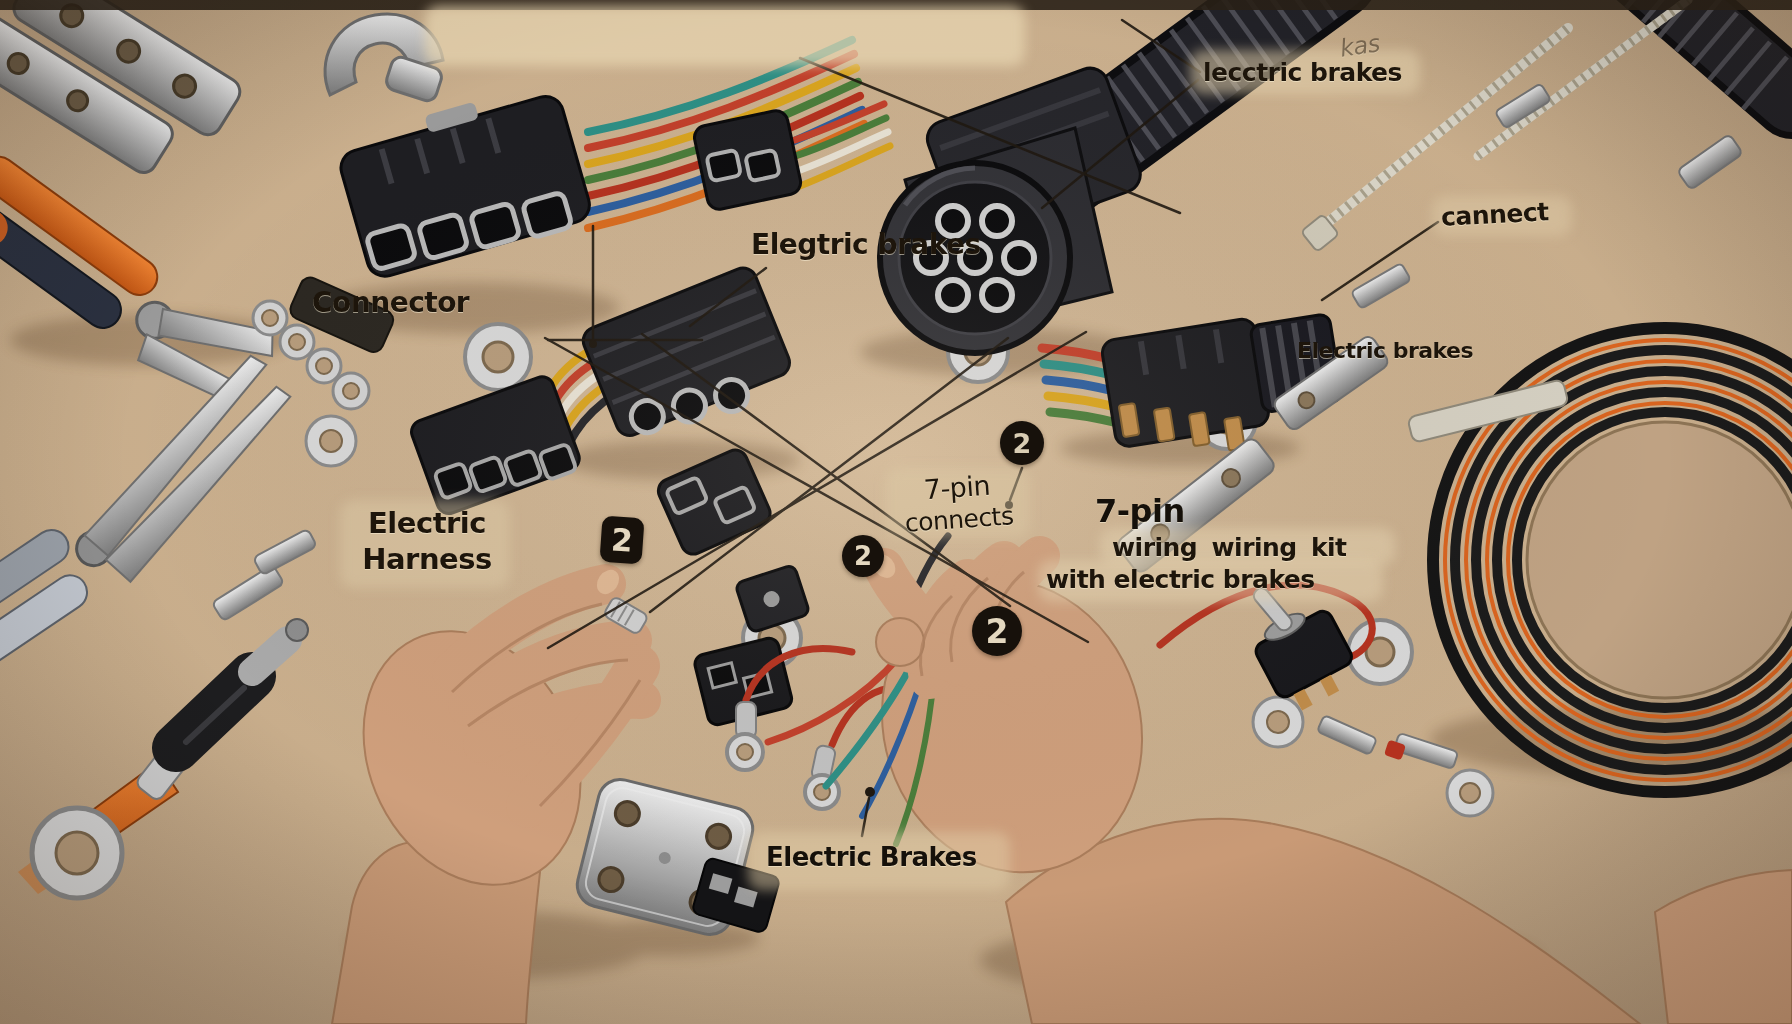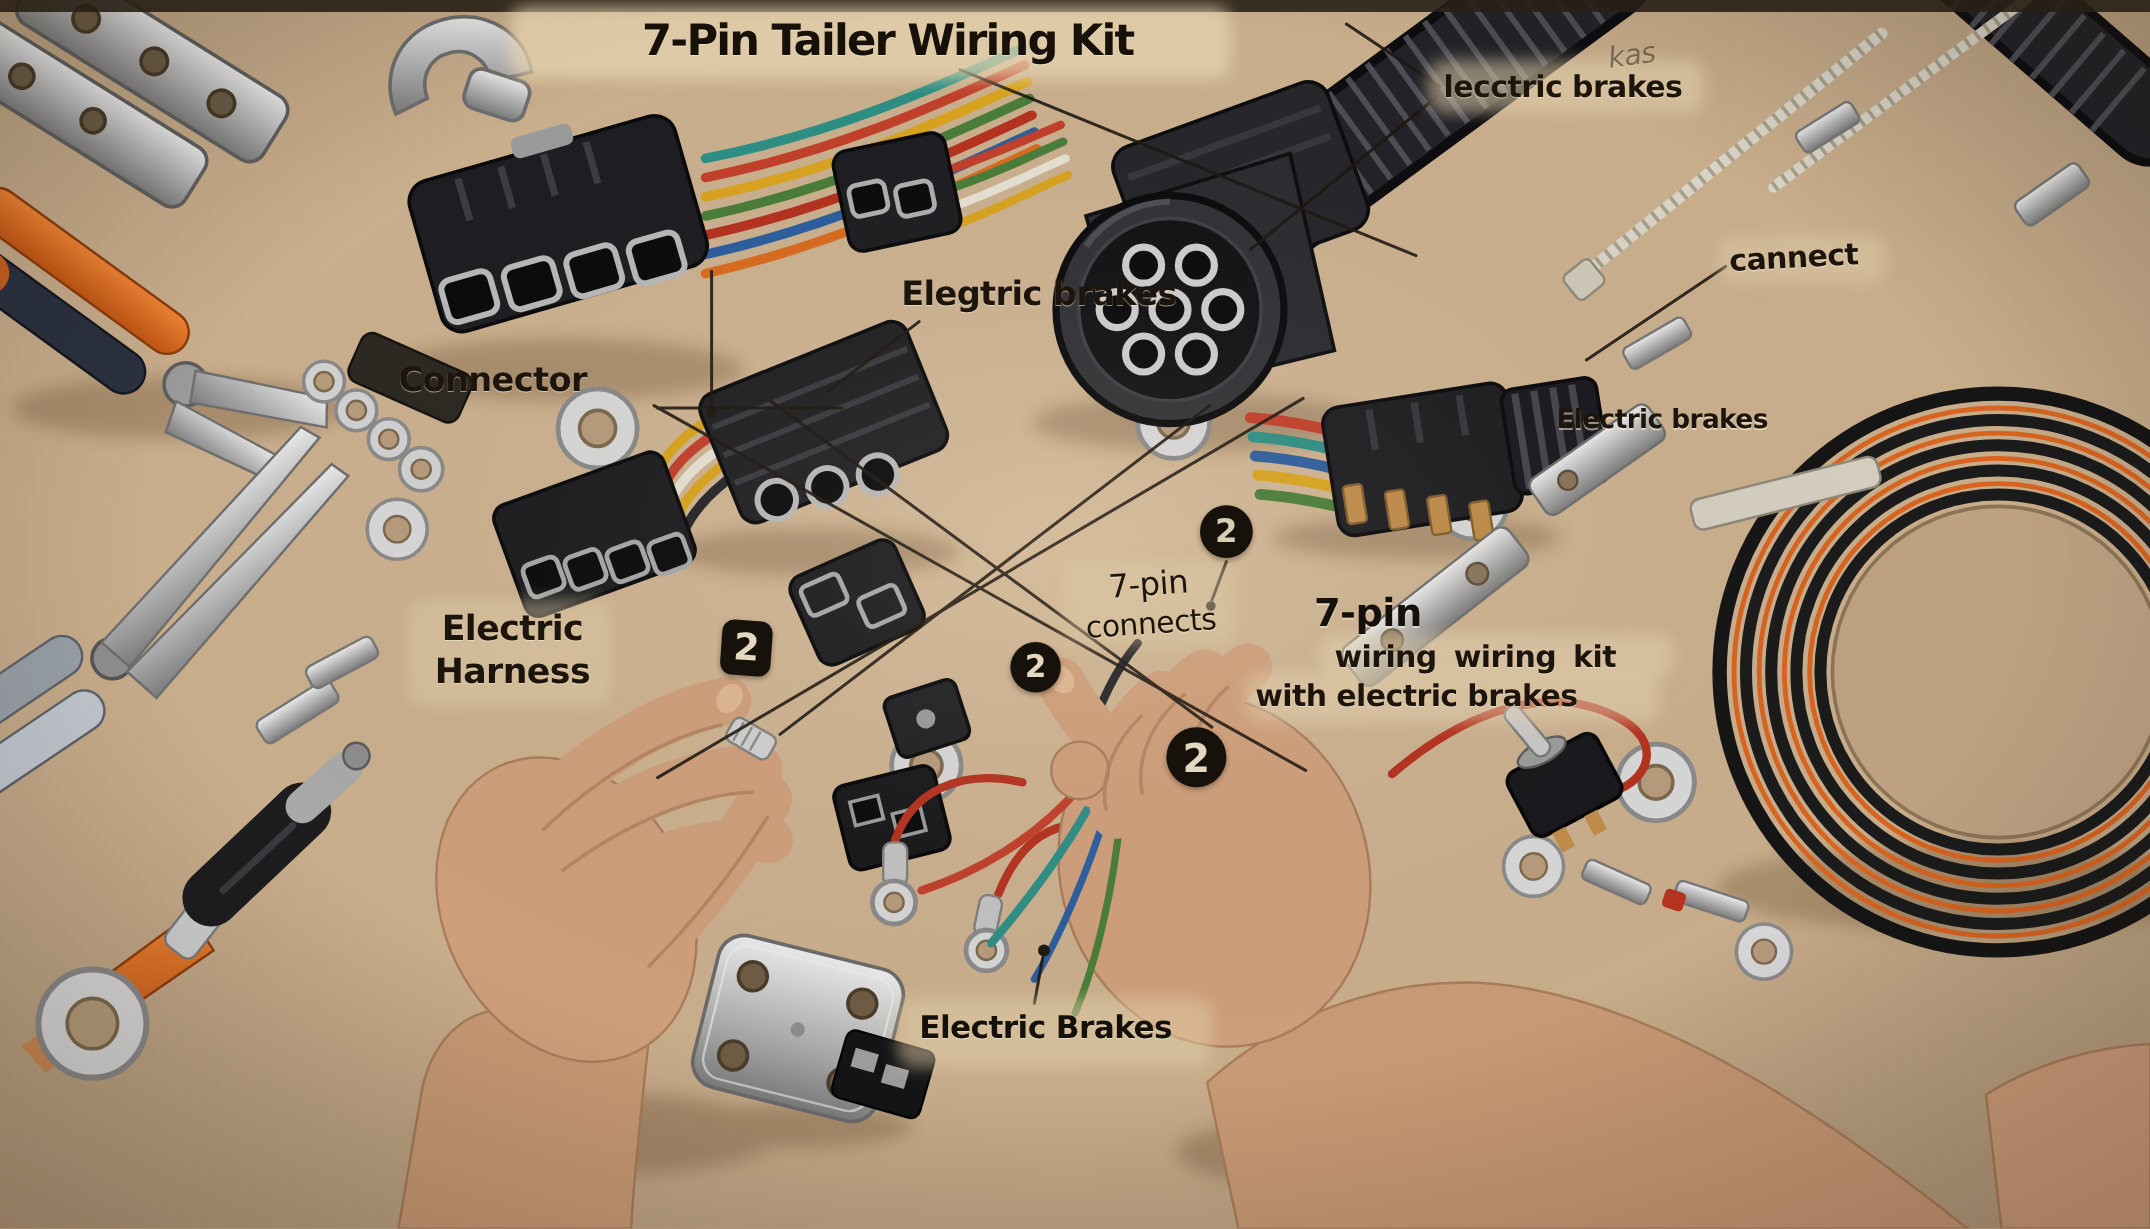--- a/index.html
+++ b/index.html
@@ -467,29 +467,28 @@
 
 <div class="patch" style="left:425px;top:6px;width:600px;height:60px;background:rgba(232,214,178,.72);"></div>
 <div class="patch" style="left:1190px;top:50px;width:230px;height:44px;background:rgba(226,208,172,.55);"></div>
 <div class="patch" style="left:1432px;top:196px;width:140px;height:40px;background:rgba(222,202,165,.5);"></div>
 <div class="patch" style="left:340px;top:500px;width:170px;height:88px;background:rgba(222,204,168,.45);"></div>
 <div class="patch" style="left:885px;top:468px;width:145px;height:70px;background:rgba(222,204,168,.4);"></div>
 <div class="patch" style="left:1100px;top:528px;width:295px;height:38px;background:rgba(228,210,175,.5);"></div>
 <div class="patch" style="left:1038px;top:560px;width:345px;height:42px;background:rgba(228,210,175,.5);"></div>
 <div class="patch" style="left:748px;top:832px;width:262px;height:58px;background:rgba(226,206,168,.5);"></div>
 
-<div class="label" style="left:535px;top:14px;font-size:36px;letter-spacing:-1.5px;color:#181109;">7-Pin Tailer Wiring Kit</div>
 
 <div class="label" style="left:1203px;top:58px;font-size:25px;">lecctric brakes</div>
 
 <div class="label" style="left:1340px;top:32px;font-size:24px;font-weight:400;font-style:italic;opacity:.45;transform:rotate(-8deg);">kas</div>
 
 <div class="label" style="left:1441px;top:200px;font-size:25px;transform:rotate(-3deg);">cannect</div>
 
-<div class="label" style="left:332px;top:286px;font-size:28px;margin-top:14px;">Connector</div>
+<div class="label" style="left:312px;top:286px;font-size:28px;">Connector</div>
 
 <div class="label" style="left:751px;top:228px;font-size:28px;">Elegtric brakes</div>
 
 <div class="label" style="left:352px;top:505px;font-size:29px;text-align:center;width:150px;line-height:36px;">
   <div>Electric</div>
   <div>Harness</div>
 </div>
 
 <div class="label" style="left:893px;top:472px;font-size:27px;text-align:center;width:130px;line-height:32px;transform:rotate(-4deg);font-weight:400;">
   <div>7-pin</div>

